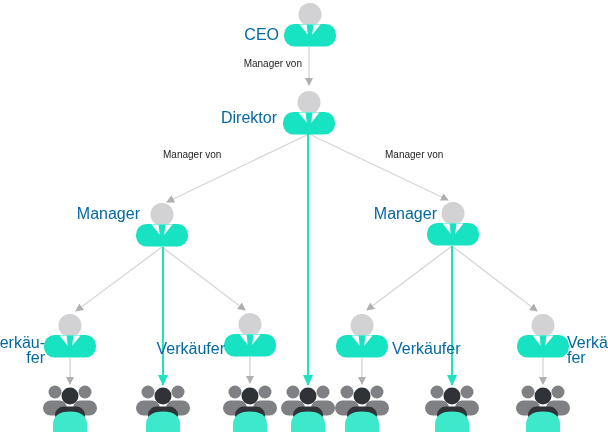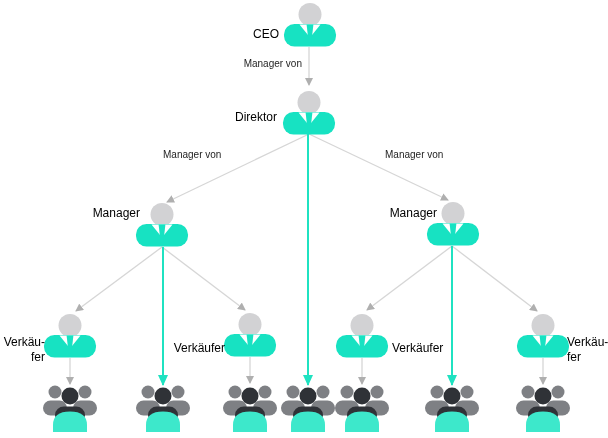--- a/index.html
+++ b/index.html
@@ -2,21 +2,21 @@
 <html><head>
 <meta charset="utf-8">
 <style>
   html,body{margin:0;padding:0;background:#fff;}
   .canvas{
     position:relative;width:608px;height:438px;background:#ffffff;
     font-family:"Liberation Sans",sans-serif;overflow:hidden;
   }
   .layer{position:absolute;left:0;top:0;}
   .lbl{
-    position:absolute;font-size:12px;line-height:15px;color:#000000;
+    position:absolute;font-size:16px;line-height:15px;color:#0369a1;
     white-space:pre-line;
   }
   .lbl.r{text-align:right;}
   .edge-lbl{
     position:absolute;font-size:10px;line-height:14px;color:#242424;
     white-space:nowrap;
   }
   .edge-lbl.r{text-align:right;}
 </style>
 </head>

